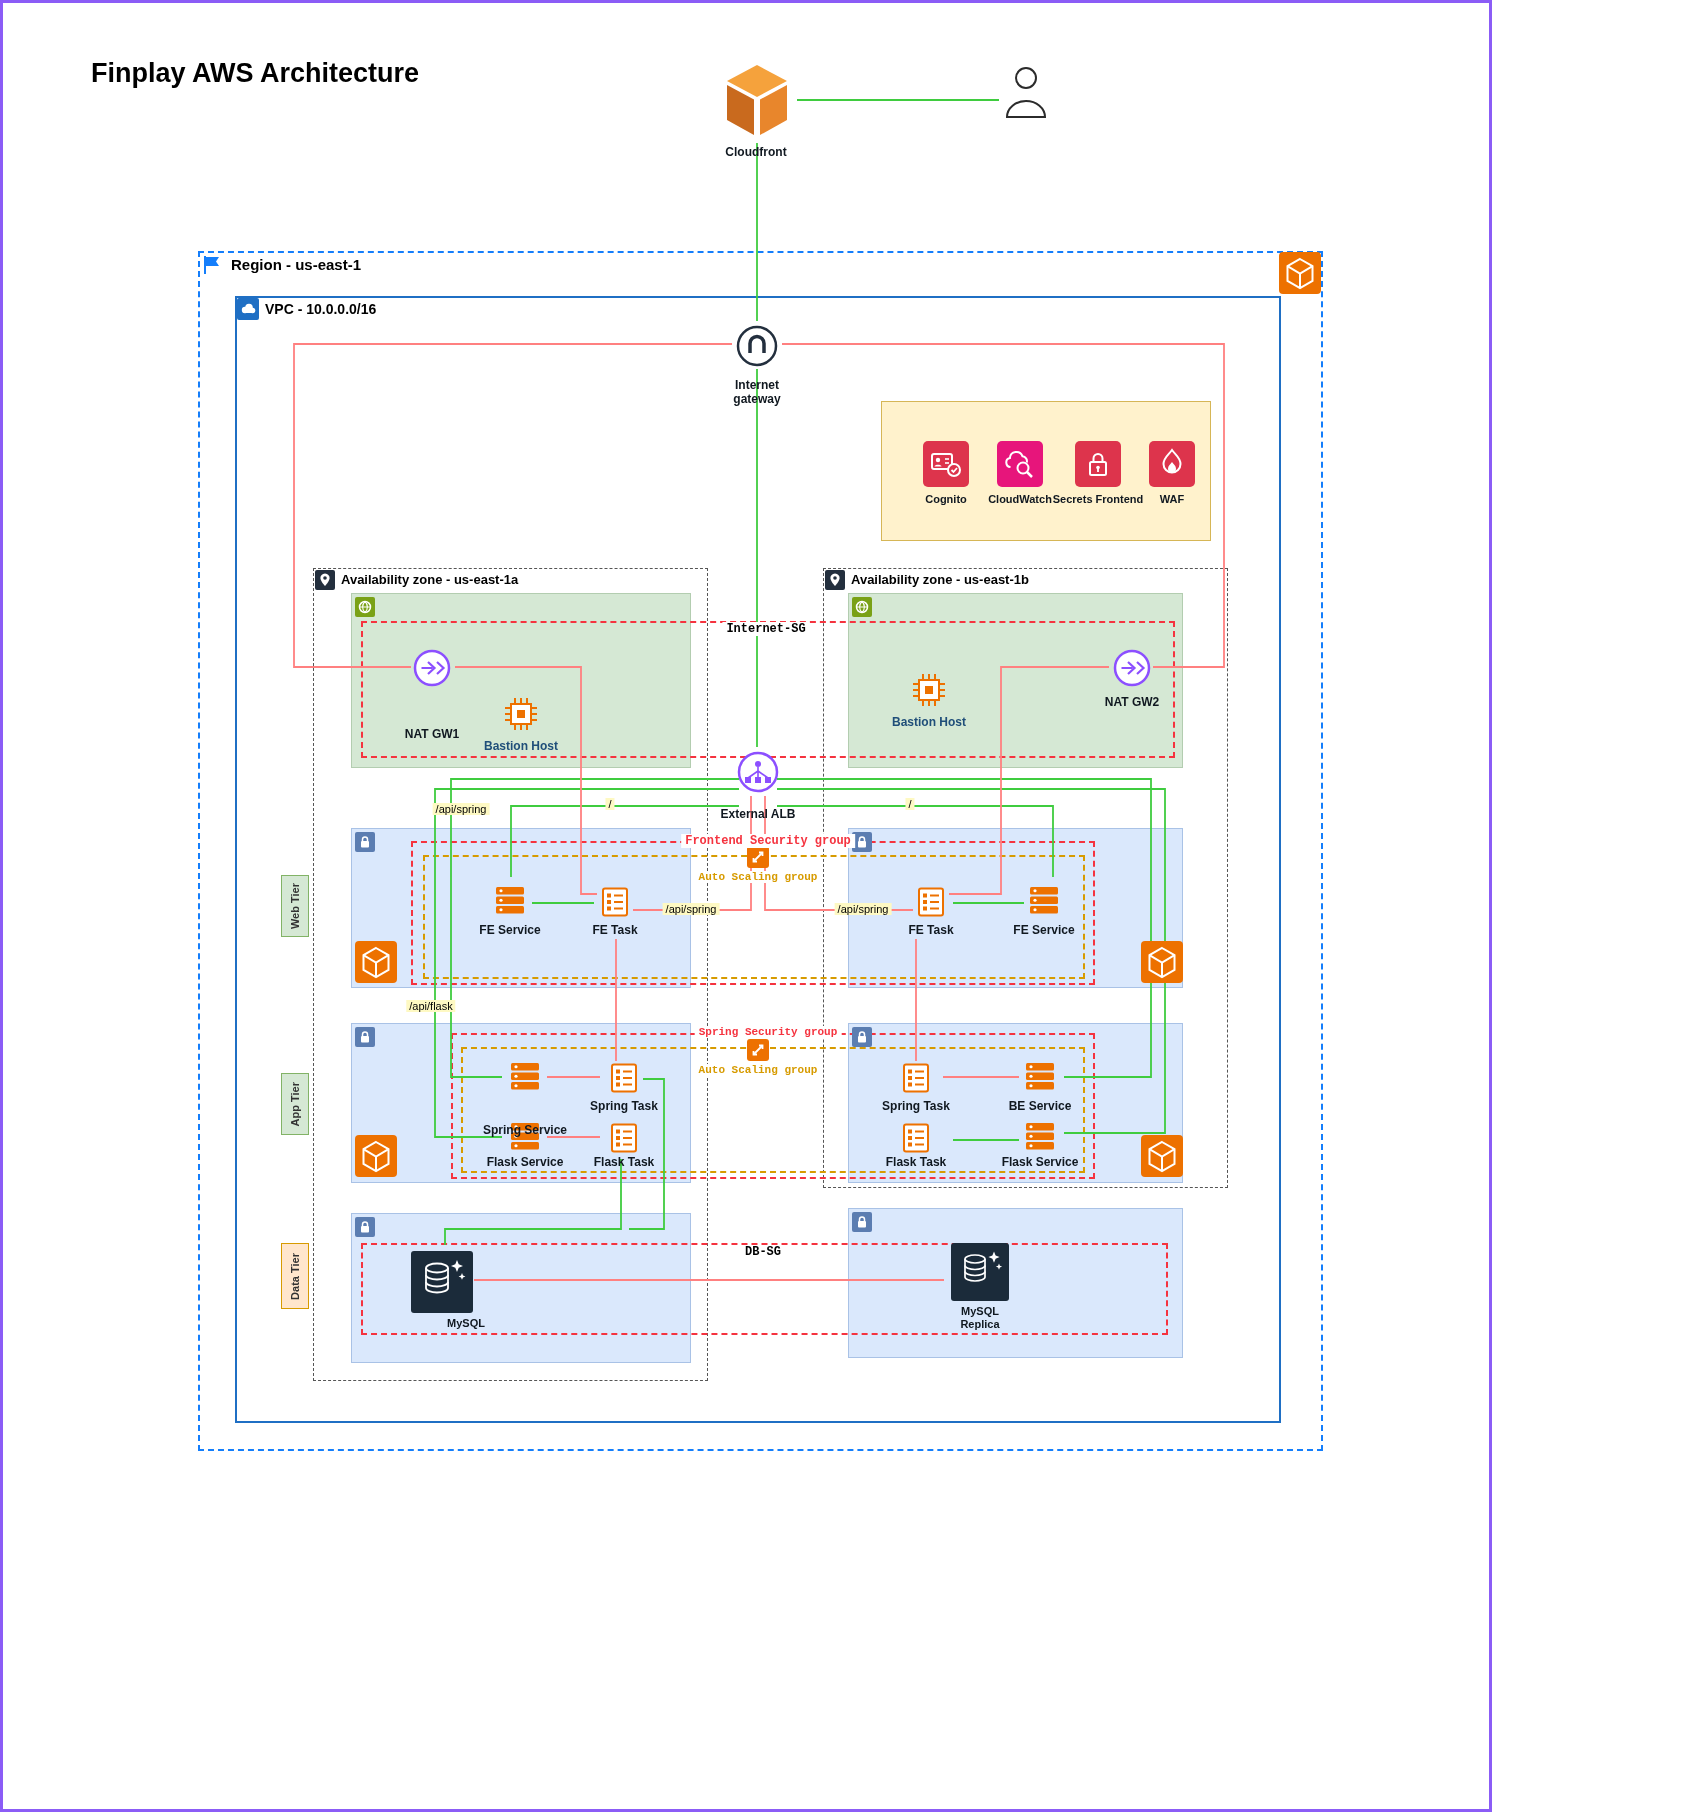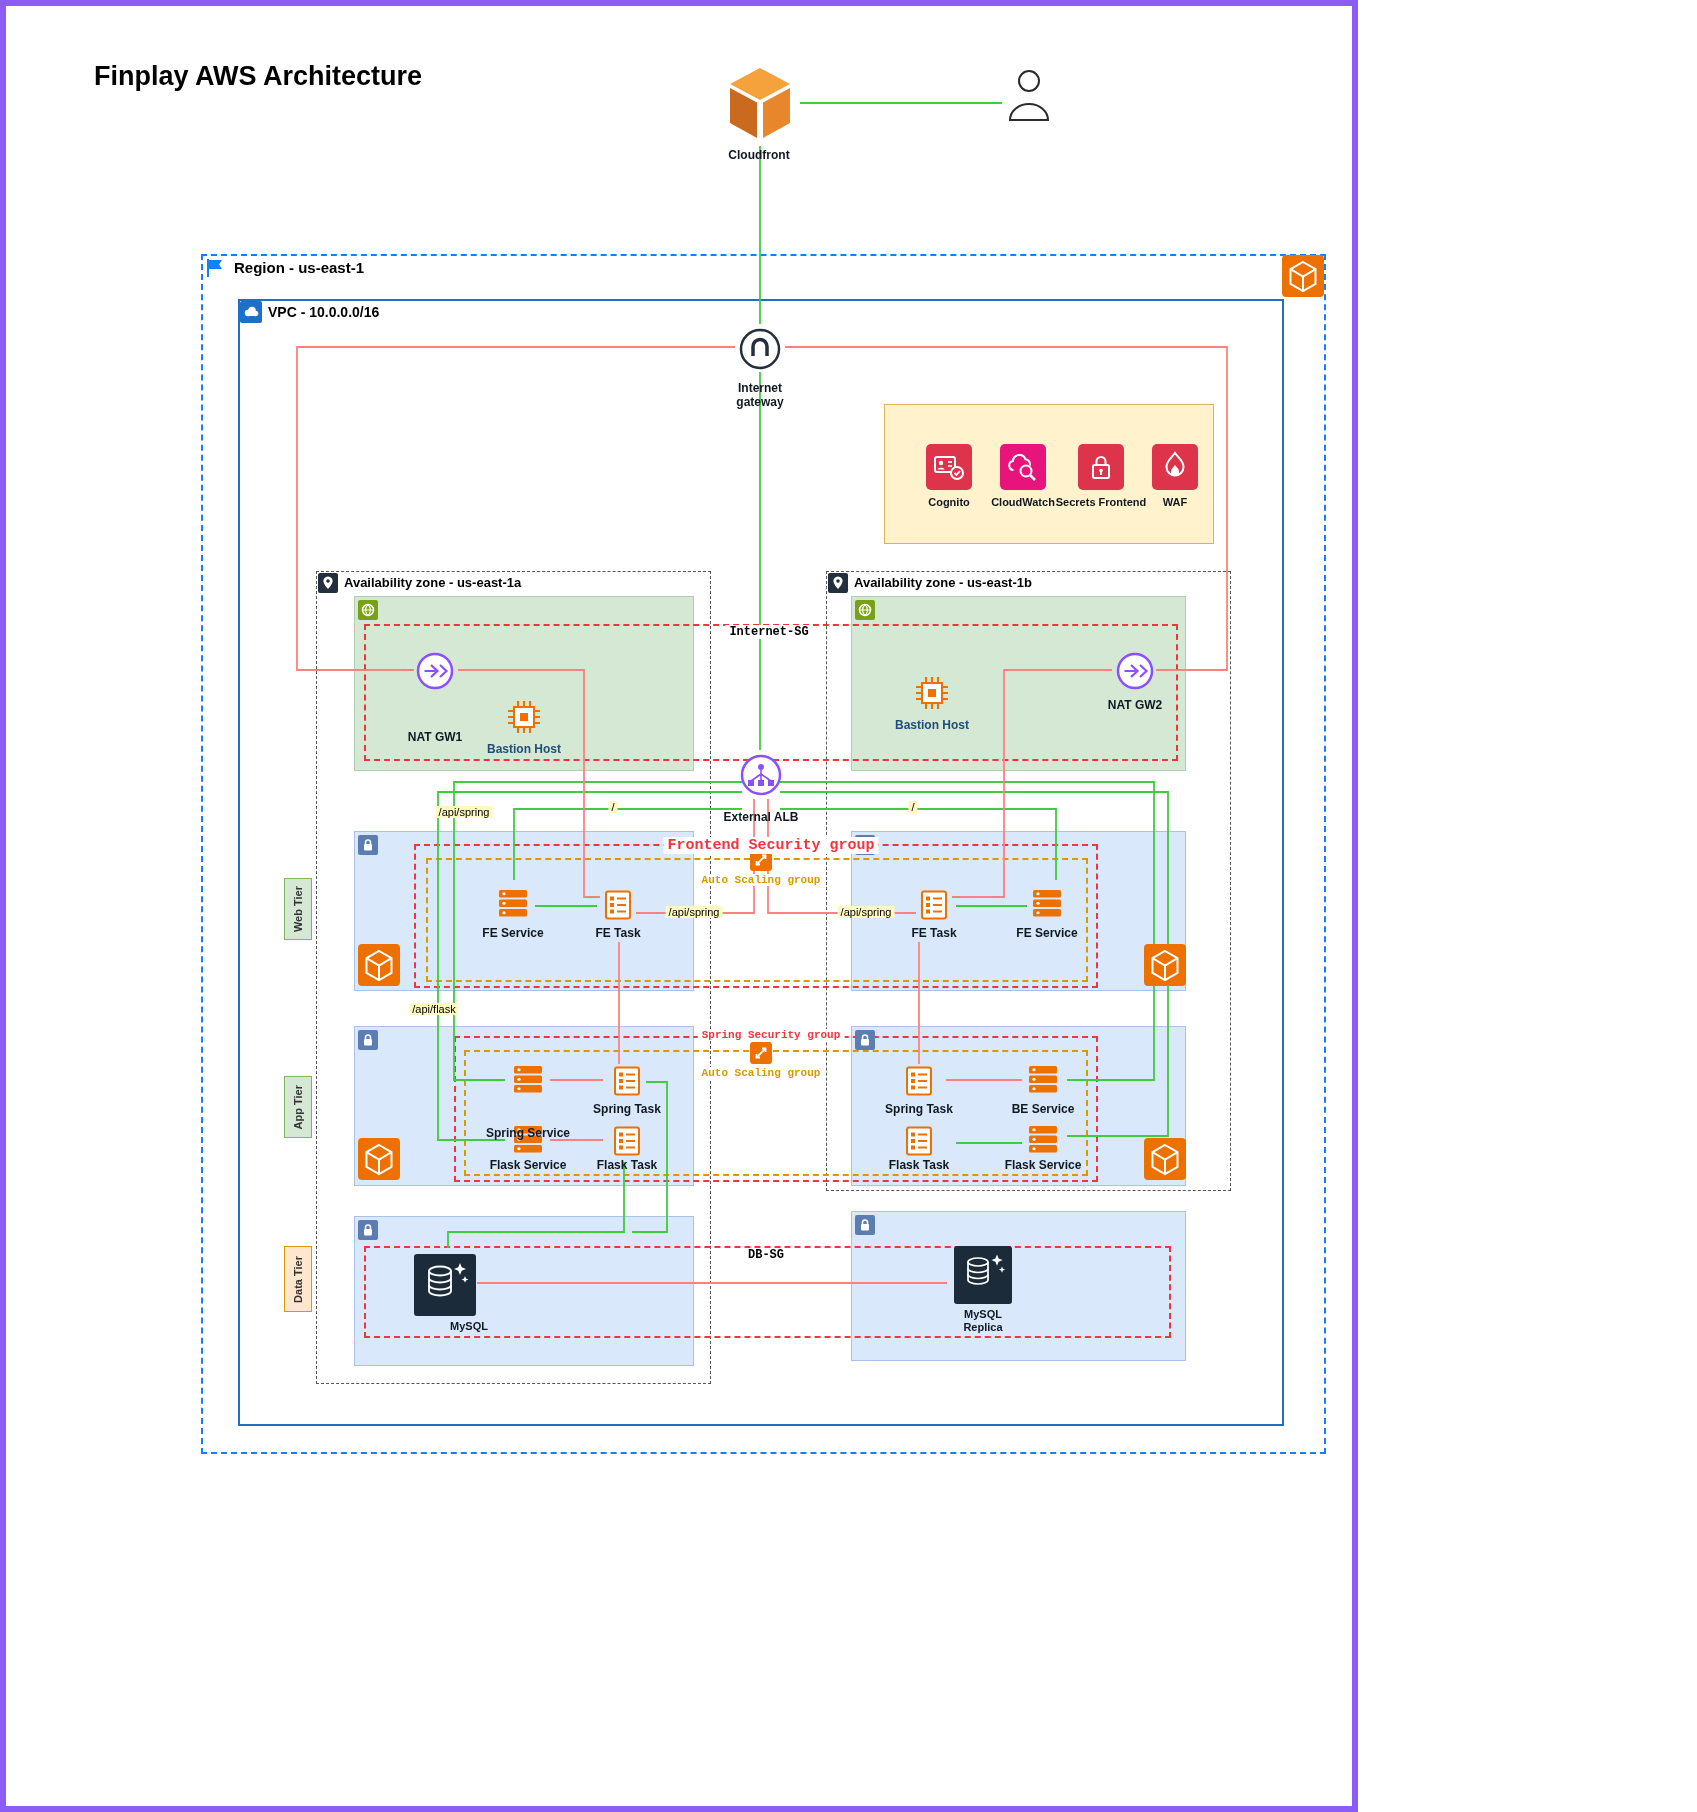--- a/index.html
+++ b/index.html
@@ -1,16 +1,16 @@
 <!DOCTYPE html>
 <html><head>
 <meta charset="utf-8">
 <style>
   html,body{margin:0;padding:0;background:#fff;}
-  #canvas{position:relative;width:1358px;height:1812px;background:#fff;border:6px solid #8b5cf6;box-sizing:border-box;font-family:"Liberation Sans",sans-serif;overflow:hidden;}
+  #canvas{position:relative;width:1492px;height:1812px;background:#fff;border:3px solid #8b5cf6;box-sizing:border-box;font-family:"Liberation Sans",sans-serif;overflow:hidden;}
   .abs{position:absolute;box-sizing:border-box;}
   .title{font-size:27px;font-weight:bold;color:#000;}
   .hdr{position:absolute;font-weight:bold;color:#000;white-space:nowrap;}
   .node-label{position:absolute;font-size:12px;font-weight:bold;color:#101820;text-align:center;transform:translateX(-50%);white-space:nowrap;z-index:6;}
   .node-label.wrap{white-space:normal;line-height:1.15;}
   .edge-label{position:absolute;font-size:11px;color:#000;background:#fef9c3;padding:0 3px;transform:translateX(-50%);white-space:nowrap;z-index:6;}
   .sg-label{position:absolute;font-size:12px;font-weight:bold;transform:translateX(-50%);background:#fff;padding:0 4px;white-space:nowrap;z-index:6;font-family:Liberation Mono, monospace;}
   .region-box{border:2px dashed #147EFB;z-index:1;}
   .vpc-box{border:2px solid #1F6FC4;z-index:1;}
   .az-box{border:1px dashed #555;z-index:1;}
@@ -207,21 +207,21 @@
   <div class="icon" style="left:849px;top:1209px;">
     <svg width="20" height="20">
         <rect width="20" height="20" rx="2" fill="#5B7DB1"></rect>
         <rect x="6" y="9" width="8" height="6.5" rx="1" fill="#fff"></rect>
         <path d="M7.5 9 V7.5 a2.5 2.5 0 0 1 5 0 V9" stroke="#fff" stroke-width="1.5" fill="none"></path>
       </svg>
   </div>
   <div class="hdr" style="left:875px;top:1212px;font-size:13px;">Private Subnet F - 10.0.11.0/24</div>
 
   <div class="sg-label" style="left:763px;top:619px;color:#000;">Internet-SG</div>
-  <div class="sg-label" style="left:765px;top:831px;color:#F5333F;font-size:15px;">Frontend Security group</div>
+  <div class="sg-label" style="left:765px;top:831px;color:#F5333F;font-size:12px;">Frontend Security group</div>
   <div class="sg-label" style="left:765px;top:1023px;color:#F5333F;font-size:11px;">Spring Security group</div>
   <div class="sg-label" style="left:760px;top:1242px;color:#000;">DB-SG</div>
 
   <div class="icon" style="left:744px;top:843px;">
     <svg width="22" height="22">
         <rect width="22" height="22" rx="3" fill="#ED7100"></rect>
         <g stroke="#fff" stroke-width="1.8" fill="none">
           <path d="M6.5 15.5 L15.5 6.5"></path>
           <path d="M12 6.5 h3.5 v3.5"></path>
           <path d="M10 15.5 H6.5 V12"></path>

